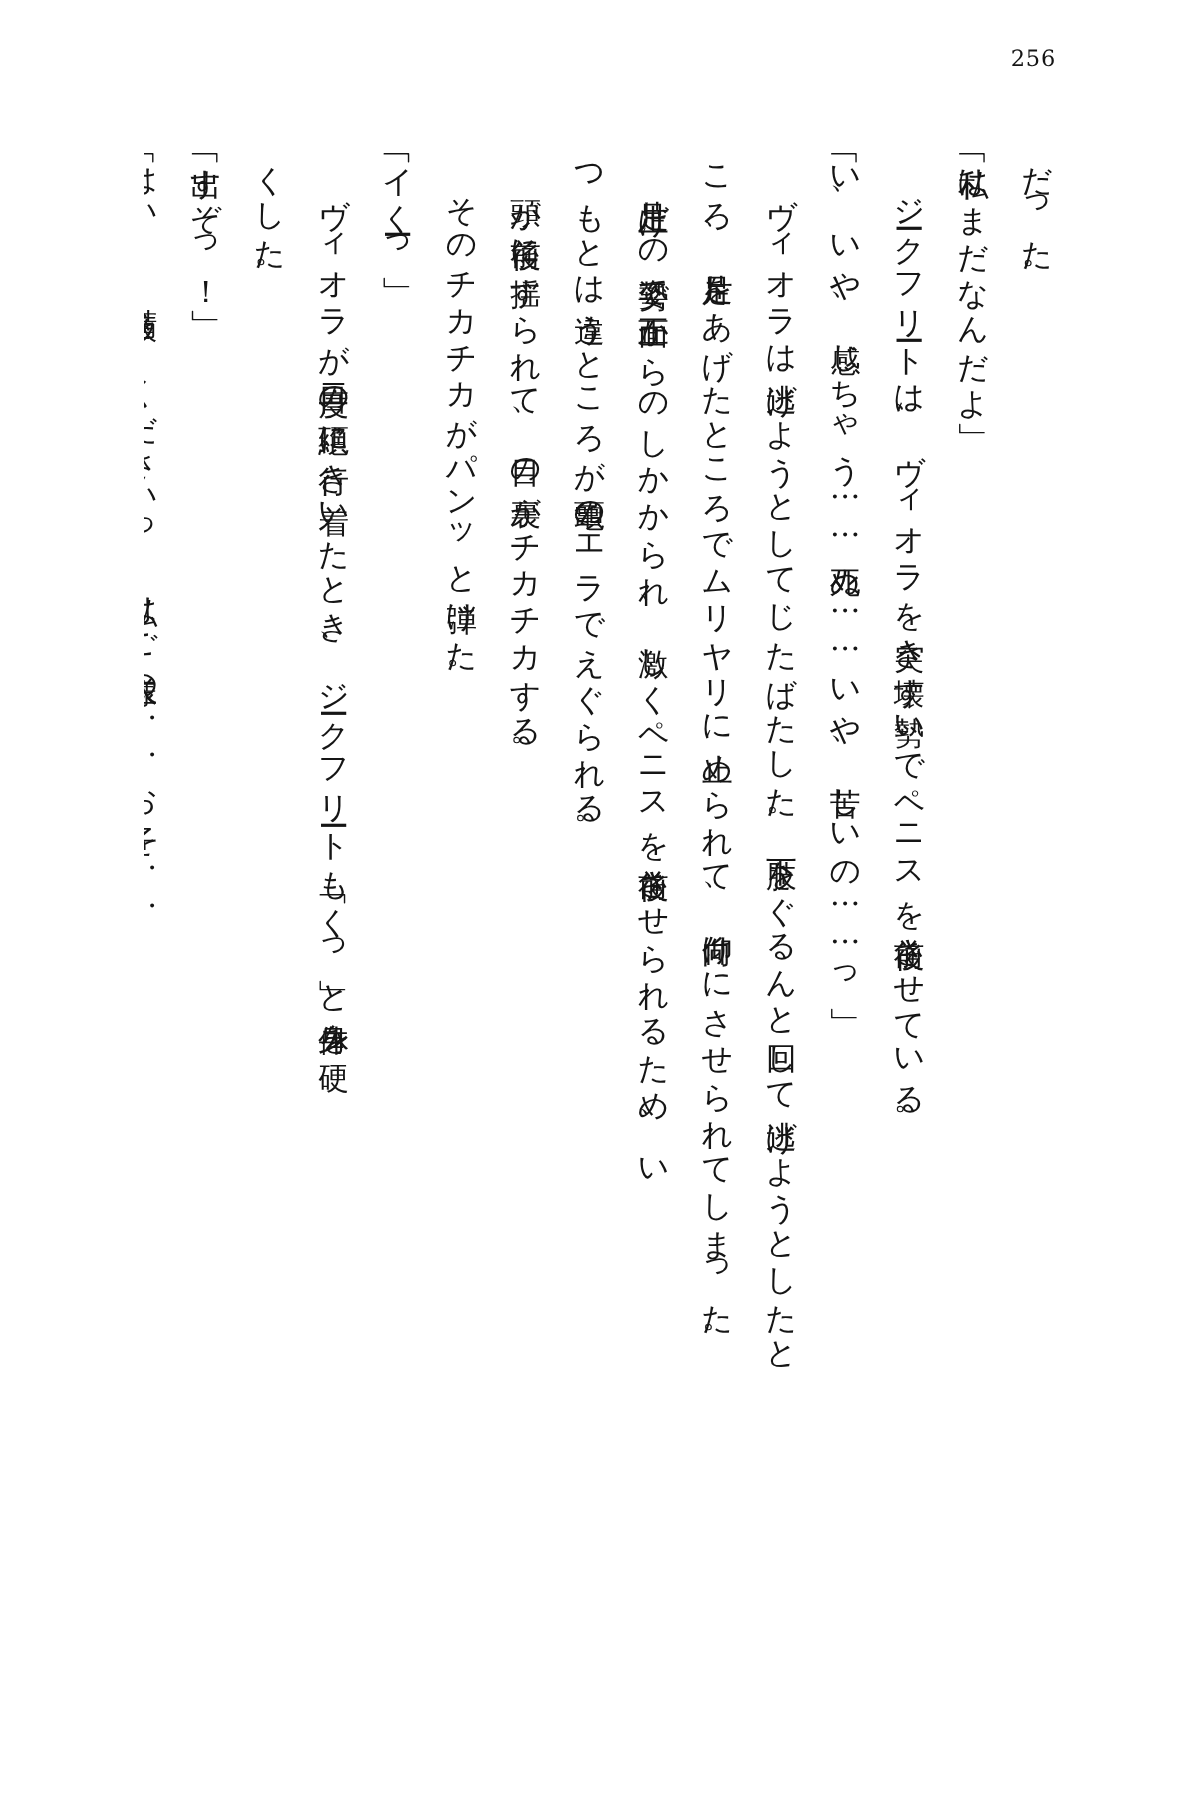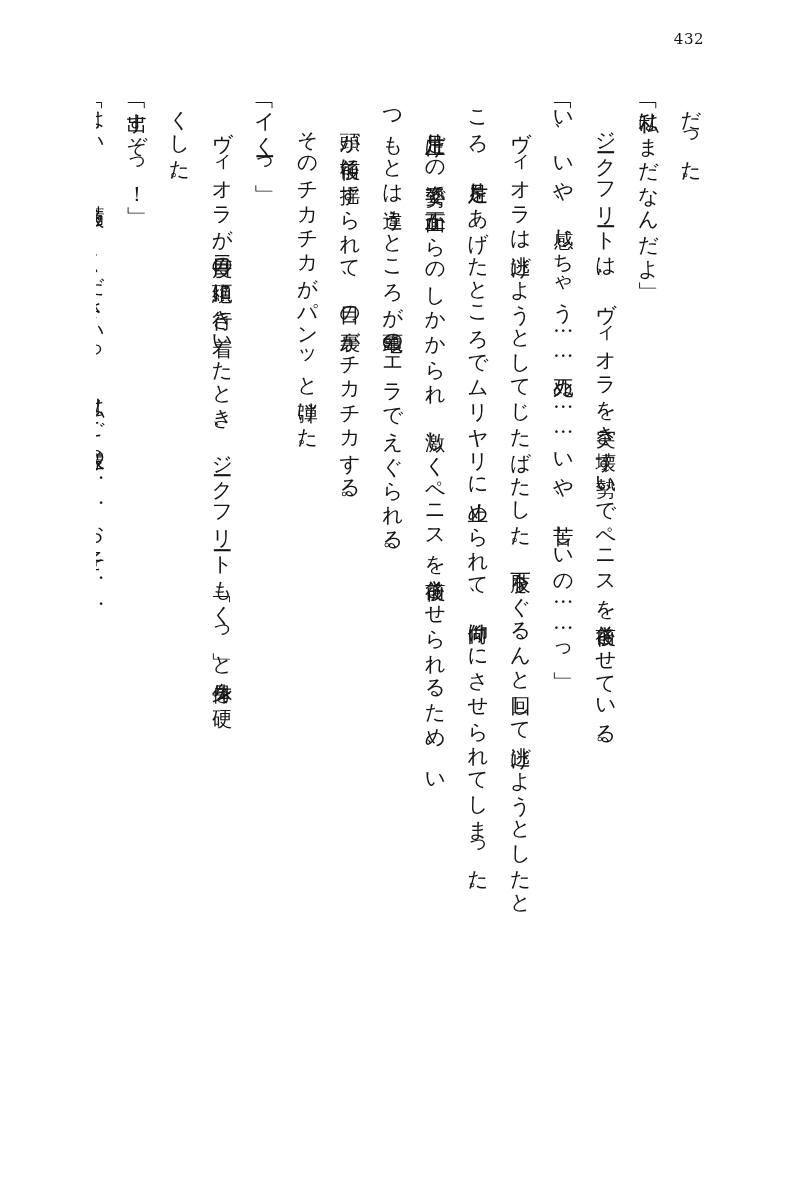--- a/index.html
+++ b/index.html
@@ -63,21 +63,21 @@
     margin: 0;
     padding: 0;
   }
 
 </style>
 </head>
 <body>
 
 <div class="page">
 
-  <div class="page-number">432</div>
+  <div class="page-number">256</div>
 
   <div class="text-block">
     <p class="line">だった。</p>
     <p class="line">「私はまだなんだよ」</p>
     <p class="line">　ジークフリートは、ヴィオラを突き壊す勢いでペニスを前後させている。</p>
     <p class="line">「い、いや、感じちゃう……死ぬ……いや、苦しいの……っ」</p>
     <p class="line">　ヴィオラは逃げようとしてじたばたした。下肢をぐるんと回して逃げようとしたと</p>
     <p class="line">ころ、片足をあげたところでムリヤリに止められて、仰向けにさせられてしまった。</p>
     <p class="line">　片足上げの姿勢で正面からのしかかられ、激しくペニスを前後させられるため、い</p>
     <p class="line">つもとは違うところが亀頭のエラでえぐられる。</p>

